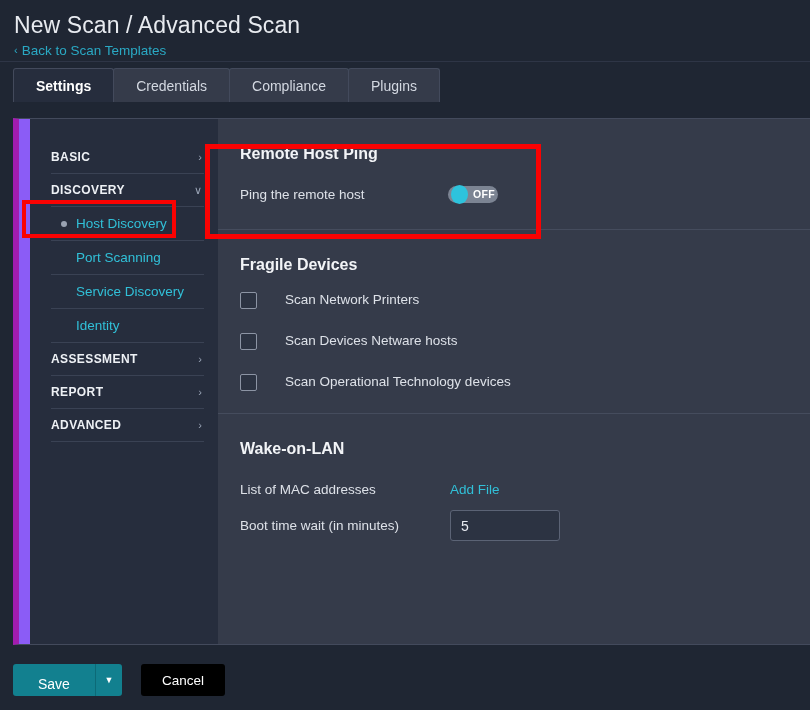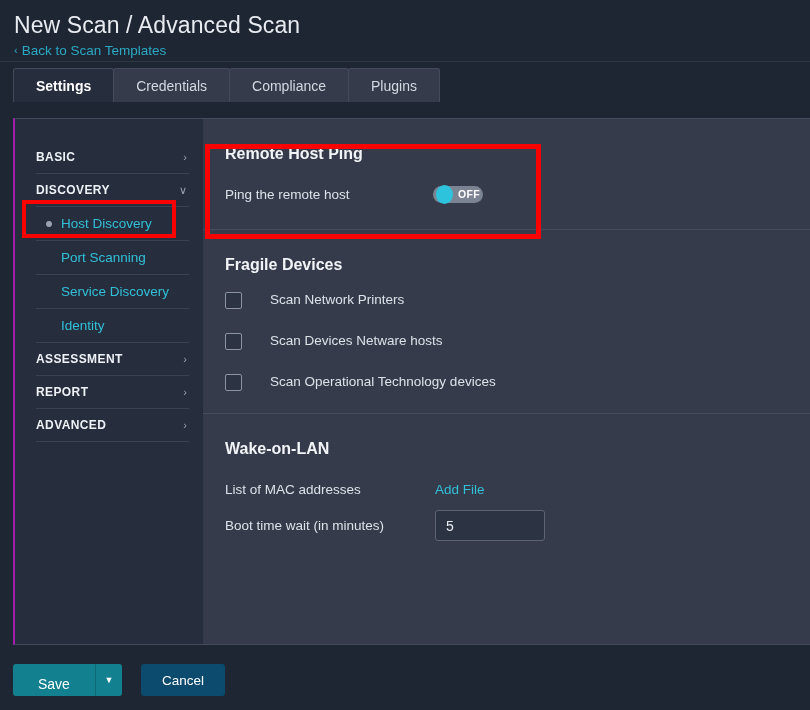--- a/index.html
+++ b/index.html
@@ -77,25 +77,26 @@
     z-index: 2;
   }
 
   
   .card {
     position: absolute;
     left: 13px;
     top: 118px;
     width: 797px;
     height: 527px;
-    background: #bef264;
+    background: #8b5cf6;
     border-top: 1px solid #434a5c;
-    border-left: 2px solid #a21caf;
+    border-left: 6px solid #a21caf;
     border-bottom: 1px solid #434a5c;
     display: flex;
+    padding-left: 11px;
   }
 
   
   .sidebar {
     width: 188px;
     flex: 0 0 188px;
     padding: 22px 14px 0 21px;
     background: #262d3d;
   }
   .nav-group {
@@ -292,21 +293,21 @@
     border: none;
     border-left: 1px solid #0c6a77;
     width: 27px;
     font-size: 9px;
     cursor: pointer;
     display: flex;
     align-items: center;
     justify-content: center;
   }
   .btn-cancel {
-    background: #0c4a6e;
+    background: #000000;
     color: #ffffff;
     font-size: 13.5px;
     border: none;
     border-radius: 3px;
     height: 32px;
     padding: 0 21px;
     cursor: pointer;
     font-family: "Liberation Sans", sans-serif;
   }
 </style>

